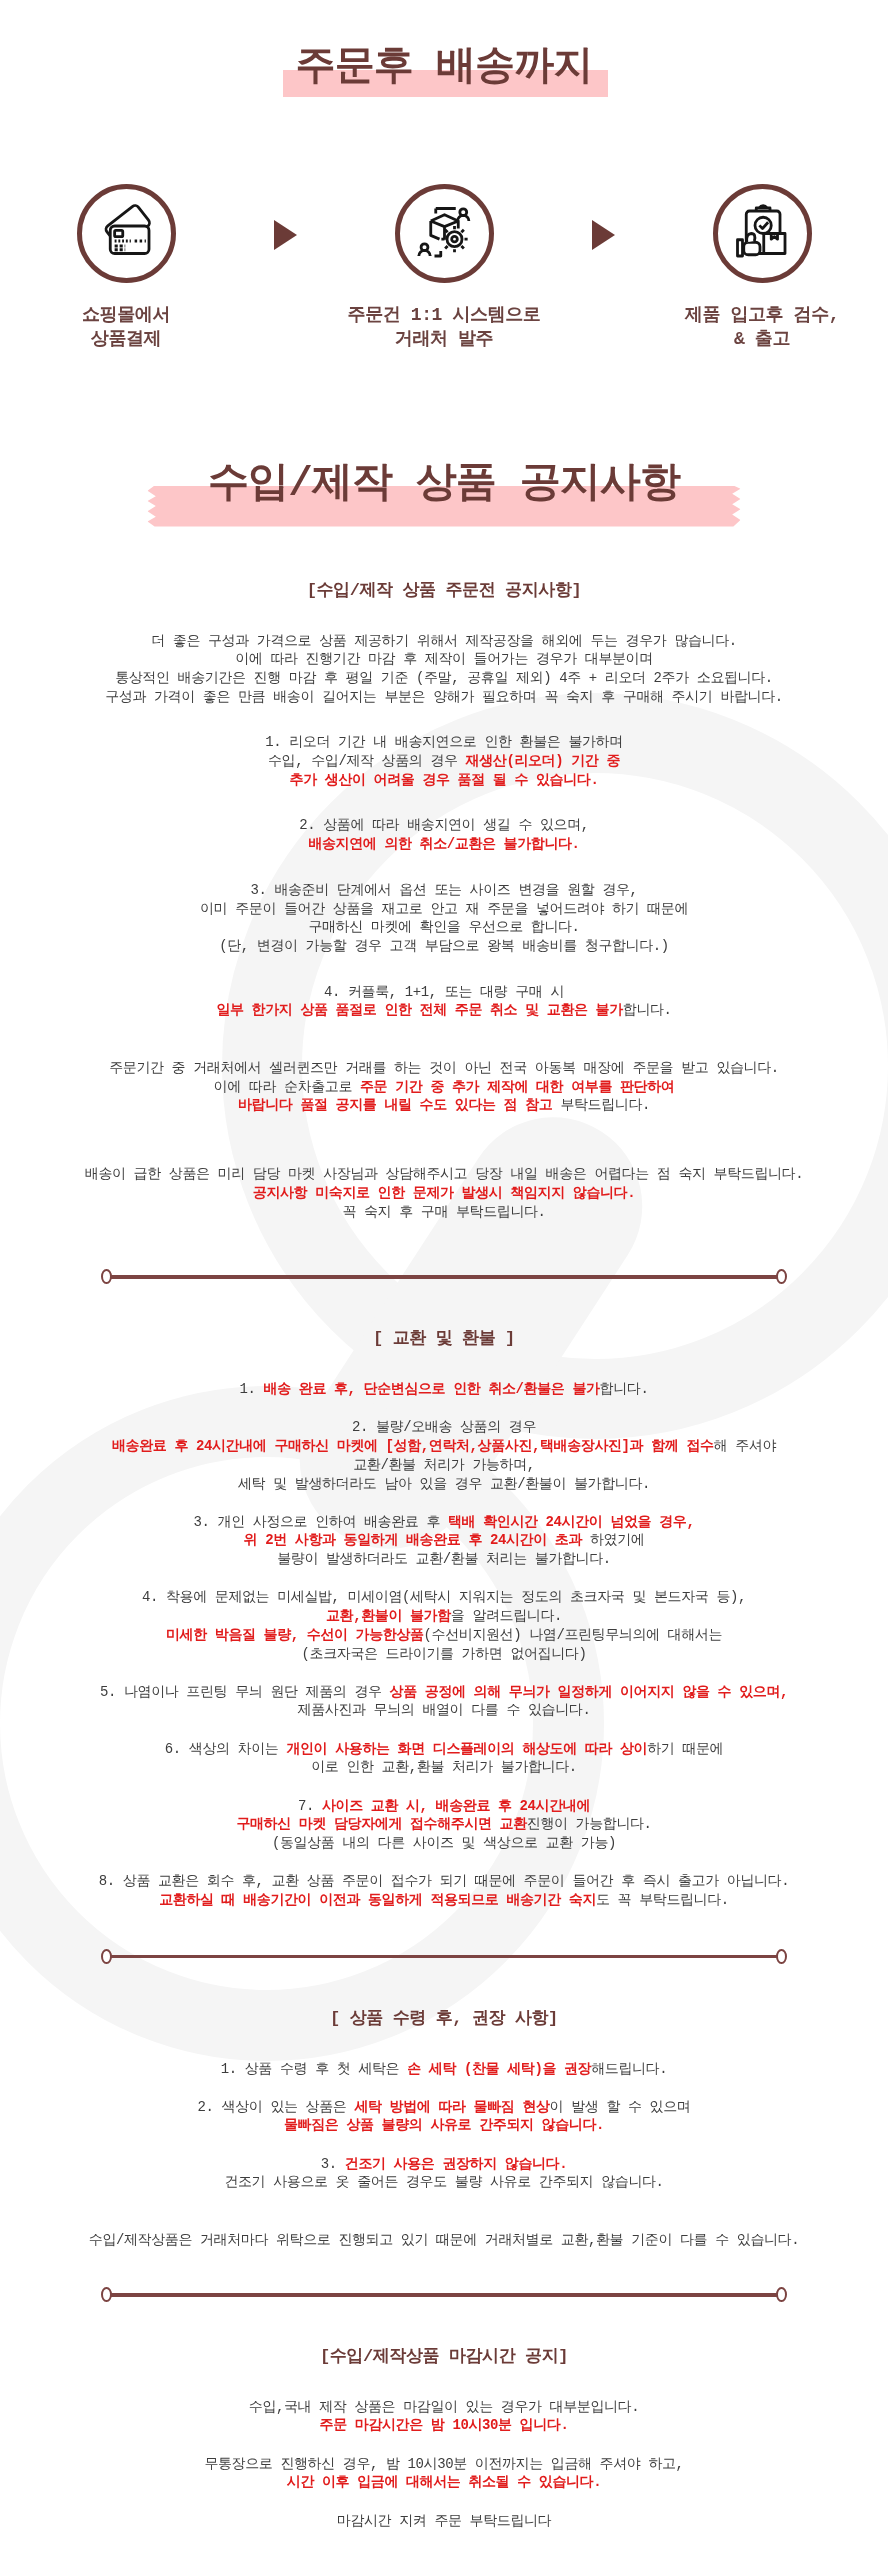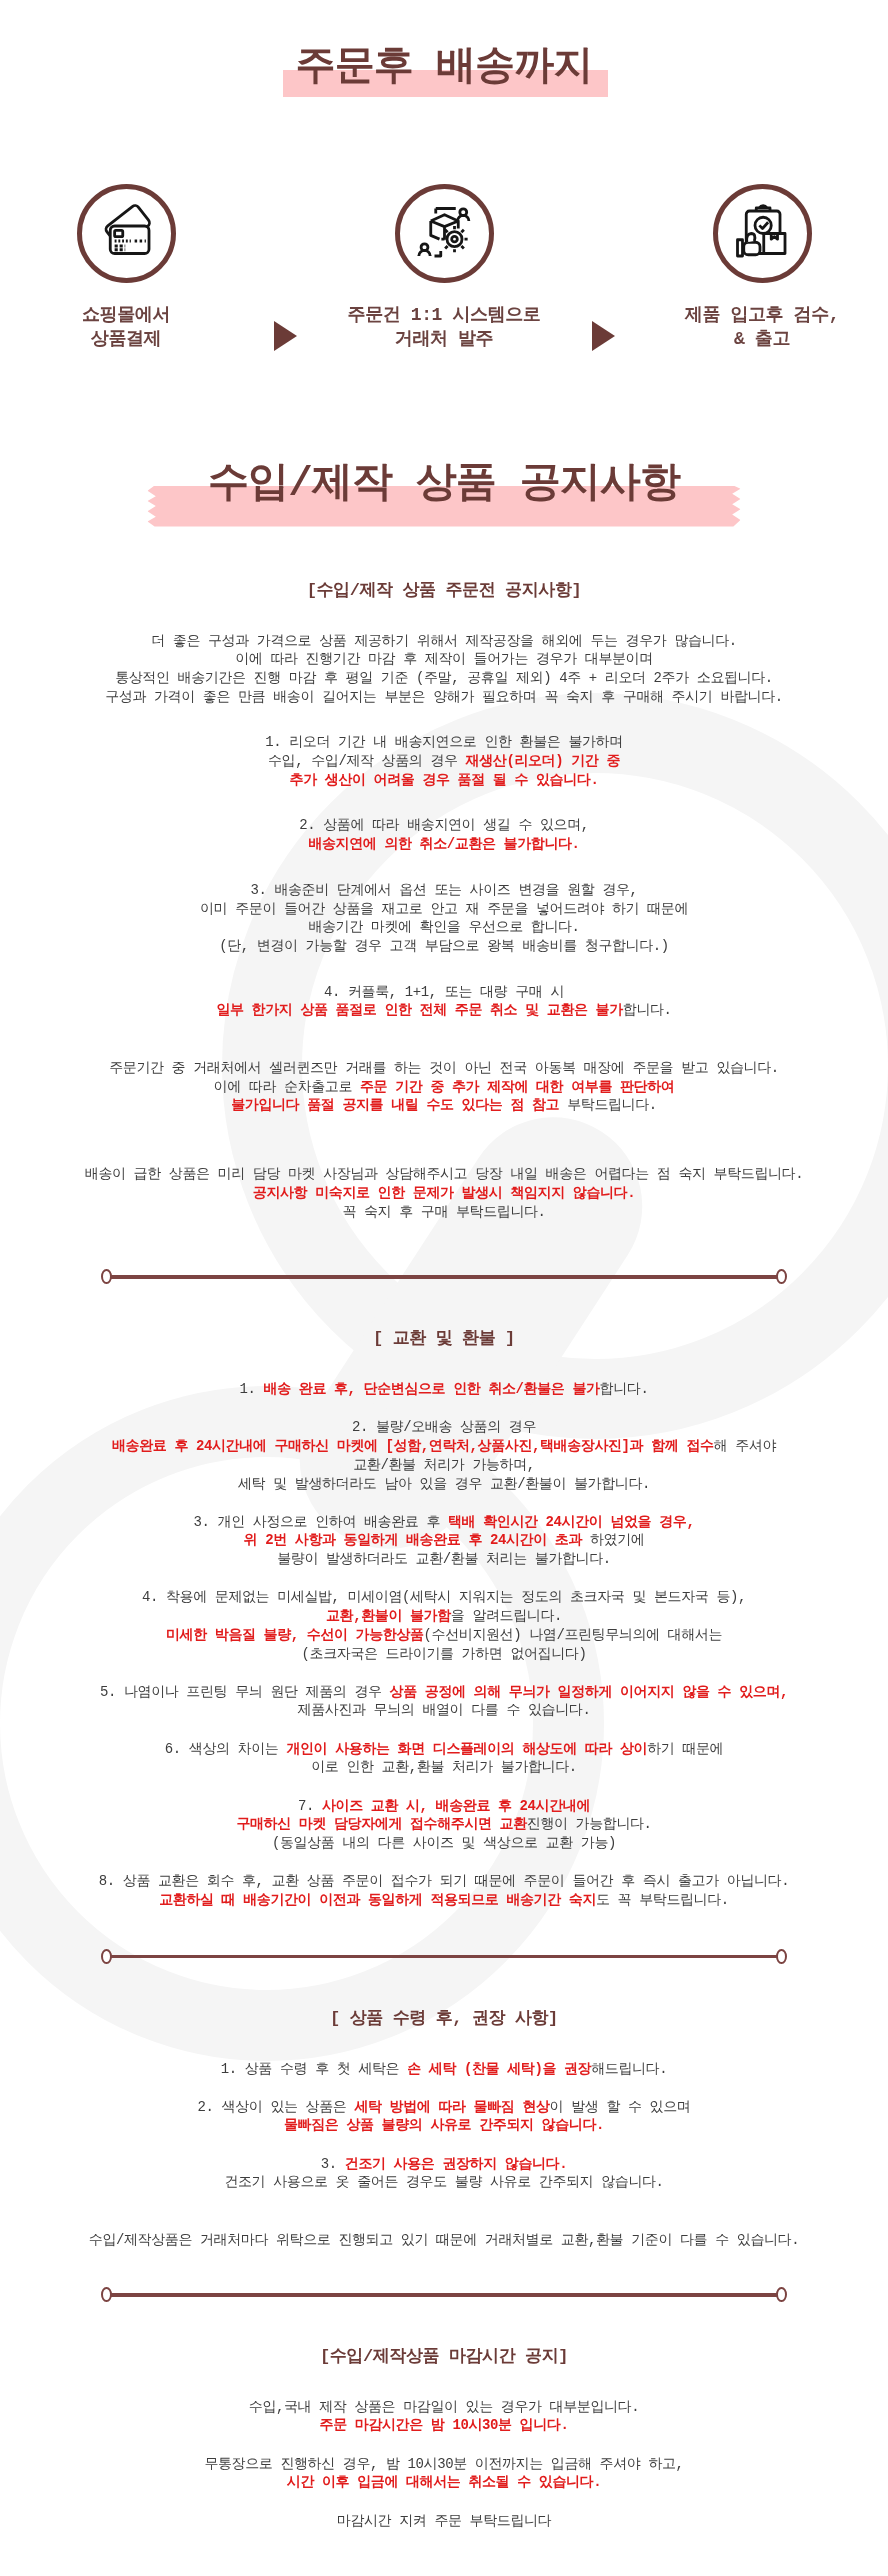--- a/index.html
+++ b/index.html
@@ -15,21 +15,21 @@
   .wm2{width:675px;height:675px;top:1386px;left:-71px;border-width:71px;}
   .wm-swoosh{position:absolute;top:1093px;left:382px;width:178px;height:480px;background:var(--wm);transform:rotate(33deg);border-radius:107px;z-index:0;}
   .content{position:relative;z-index:1;padding-top:37px;text-align:center;}
 
   
   .title1{isolation:isolate;margin:0 auto;width:max-content;max-width:799px;}
   .hl1{position:relative;display:inline-block;font-size:40px;font-weight:900;letter-spacing:-0.9px;color:var(--brown);z-index:1;}
   .hl1::after{content:"";position:absolute;left:-12.4px;right:-16px;bottom:-5.3px;height:27px;background:var(--pink);z-index:-1;}
 
   
-  .flow{display:flex;justify-content:center;align-items:flex-end;margin-top:92px;gap:47px;}
+  .flow{display:flex;justify-content:center;align-items:flex-start;margin-top:92px;gap:47px;}
   .step{width:187px;display:flex;flex-direction:column;align-items:center;}
   .circle{width:99px;height:99px;border:5.3px solid var(--brown);border-radius:50%;display:flex;align-items:center;justify-content:center;background:#fff;}
   .circle svg{display:block;}
   .step-label{margin-top:19.5px;font-size:18px;font-weight:700;color:#6b4340;line-height:24px;letter-spacing:-0.4px;white-space:nowrap;}
   .arrow{width:0;height:0;border-left:23px solid var(--brown);border-top:15px solid transparent;border-bottom:15px solid transparent;margin:36px 7px 0 7px;}
 
   
   .title2{position:relative;margin-top:103px;height:75px;}
   .tape-band{position:absolute;top:32px;left:50%;transform:translateX(-50%);width:593px;height:41px;background:var(--pink);
     clip-path:polygon(1.2% 0%,98.8% 0%,100% 8%,98.6% 20%,100% 33%,98.6% 46%,100% 58%,98.6% 71%,100% 84%,98.8% 100%,1.2% 100%,0% 88%,1.4% 76%,0% 63%,1.4% 50%,0% 38%,1.4% 26%,0% 13%);}
@@ -149,31 +149,31 @@
           <div class="tline"><span>수입, 수입/제작 상품의 경우 </span><span class="seg-red">재생산(리오더) 기간 중</span></div>
           <div class="tline"><span class="seg-red">추가 생산이 어려울 경우 품절 될 수 있습니다.</span></div>
         </div>
       <div class="group mt-30">
           <div class="tline"><span>2. 상품에 따라 배송지연이 생길 수 있으며,</span></div>
           <div class="tline"><span class="seg-red">배송지연에 의한 취소/교환은 불가합니다.</span></div>
         </div>
       <div class="group mt-30">
           <div class="tline"><span>3. 배송준비 단계에서 옵션 또는 사이즈 변경을 원할 경우,</span></div>
           <div class="tline"><span>이미 주문이 들어간 상품을 재고로 안고 재 주문을 넣어드려야 하기 때문에</span></div>
-          <div class="tline"><span>배송기간 마켓에 확인을 우선으로 합니다.</span></div>
+          <div class="tline"><span>구매하신 마켓에 확인을 우선으로 합니다.</span></div>
           <div class="tline"><span>(단, 변경이 가능할 경우 고객 부담으로 왕복 배송비를 청구합니다.)</span></div>
         </div>
       <div class="group mt-30">
           <div class="tline"><span>4. 커플룩, 1+1, 또는 대량 구매 시</span></div>
           <div class="tline"><span class="seg-red">일부 한가지 상품 품절로 인한 전체 주문 취소 및 교환은 불가</span><span>합니다.</span></div>
         </div>
       <div class="group mt-44">
           <div class="tline"><span>주문기간 중 거래처에서 셀러퀸즈만 거래를 하는 것이 아닌 전국 아동복 매장에 주문을 받고 있습니다.</span></div>
           <div class="tline"><span>이에 따라 순차출고로 </span><span class="seg-red">주문 기간 중 추가 제작에 대한 여부를 판단하여</span></div>
-          <div class="tline"><span class="seg-red">불가입니다 품절 공지를 내릴 수도 있다는 점 참고</span><span> 부탁드립니다.</span></div>
+          <div class="tline"><span class="seg-red">바랍니다 품절 공지를 내릴 수도 있다는 점 참고</span><span> 부탁드립니다.</span></div>
         </div>
       <div class="group mt-56">
           <div class="tline"><span>배송이 급한 상품은 미리 담당 마켓 사장님과 상담해주시고 당장 내일 배송은 어렵다는 점 숙지 부탁드립니다.</span></div>
           <div class="tline"><span class="seg-red">공지사항 미숙지로 인한 문제가 발생시 책임지지 않습니다.</span></div>
           <div class="tline"><span>꼭 숙지 후 구매 부탁드립니다.</span></div>
         </div>
     </section>
 
     <div class="divider d1">
       <span class="line"></span>

